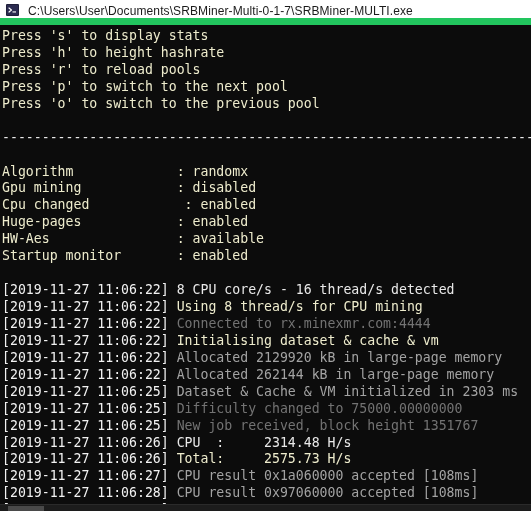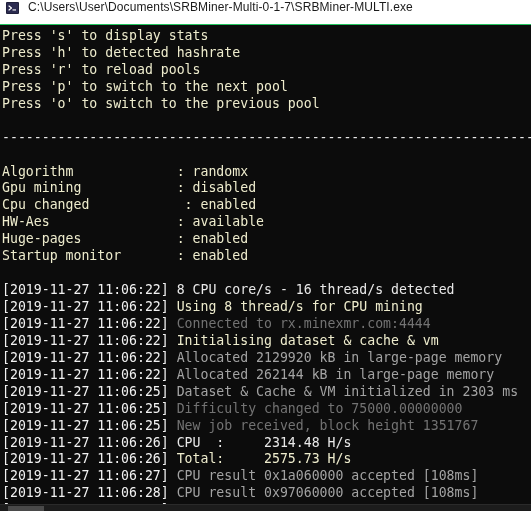--- a/index.html
+++ b/index.html
@@ -19,23 +19,23 @@
     position: relative;
     display: flex;
     flex-direction: column;
     background: #0c0c0c;
   }
   
   #titlebar {
     height: 25px;
     flex: 0 0 25px;
     background: #ffffff;
-    border-bottom: 1px solid #22c55e;
+    border-bottom: 7px solid #22c55e;
     display: flex;
-    align-items: flex-start;
+    align-items: flex-end;
     padding-left: 5px;
     box-sizing: border-box;
     overflow: hidden;
   }
   #titlebar .app-icon {
     width: 16px;
     height: 16px;
     flex: 0 0 16px;
     margin-right: 7px;
     position: relative;
@@ -104,32 +104,32 @@
         <rect x="2" y="3" width="11" height="10" fill="#2b2b50"></rect>
         <path d="M4 6 L6.5 8 L4 10" stroke="#ffffff" stroke-width="1.2" fill="none" stroke-linecap="round" stroke-linejoin="round"></path>
         <rect x="7.5" y="9.4" width="3.5" height="1.1" fill="#ffffff"></rect>
       </svg>
     </span>
     <span class="title-text">C:\Users\User\Documents\SRBMiner-Multi-0-1-7\SRBMiner-MULTI.exe</span>
   </div>
 
   <div id="console">
       <div class="line c-cream">Press 's' to display stats</div>
-      <div class="line c-cream">Press 'h' to detected hashrate</div>
+      <div class="line c-cream">Press 'h' to height hashrate</div>
       <div class="line c-cream">Press 'r' to reload pools</div>
       <div class="line c-cream">Press 'p' to switch to the next pool</div>
       <div class="line c-cream">Press 'o' to switch to the previous pool</div>
       <div class="line blank"></div>
       <div class="line c-white">----------------------------------------------------------------------</div>
       <div class="line blank"></div>
       <div class="line c-cream">Algorithm             : randomx</div>
       <div class="line c-cream">Gpu mining            : disabled</div>
       <div class="line c-cream">Cpu changed            : enabled</div>
+      <div class="line c-cream">Huge-pages            : enabled</div>
       <div class="line c-cream">HW-Aes                : available</div>
-      <div class="line c-cream">Huge-pages            : enabled</div>
       <div class="line c-cream">Startup monitor       : enabled</div>
       <div class="line blank"></div>
       <div class="line"><span class="c-ts">[2019-11-27 11:06:22] </span><span class="c-white">8 CPU core/s - 16 thread/s detected</span></div>
       <div class="line"><span class="c-ts">[2019-11-27 11:06:22] </span><span class="c-cream">Using 8 thread/s for CPU mining</span></div>
       <div class="line"><span class="c-ts">[2019-11-27 11:06:22] </span><span class="c-cyan">Connected to rx.minexmr.com:4444</span></div>
       <div class="line"><span class="c-ts">[2019-11-27 11:06:22] </span><span class="c-cream">Initialising dataset &amp; cache &amp; vm</span></div>
       <div class="line"><span class="c-ts">[2019-11-27 11:06:22] </span><span class="c-green">Allocated 2129920 kB in large-page memory</span></div>
       <div class="line"><span class="c-ts">[2019-11-27 11:06:22] </span><span class="c-green">Allocated 262144 kB in large-page memory</span></div>
       <div class="line"><span class="c-ts">[2019-11-27 11:06:25] </span><span class="c-green">Dataset &amp; Cache &amp; VM initialized in 2303 ms</span></div>
       <div class="line"><span class="c-ts">[2019-11-27 11:06:25] </span><span class="c-cyan">Difficulty changed to 75000.00000000</span></div>

